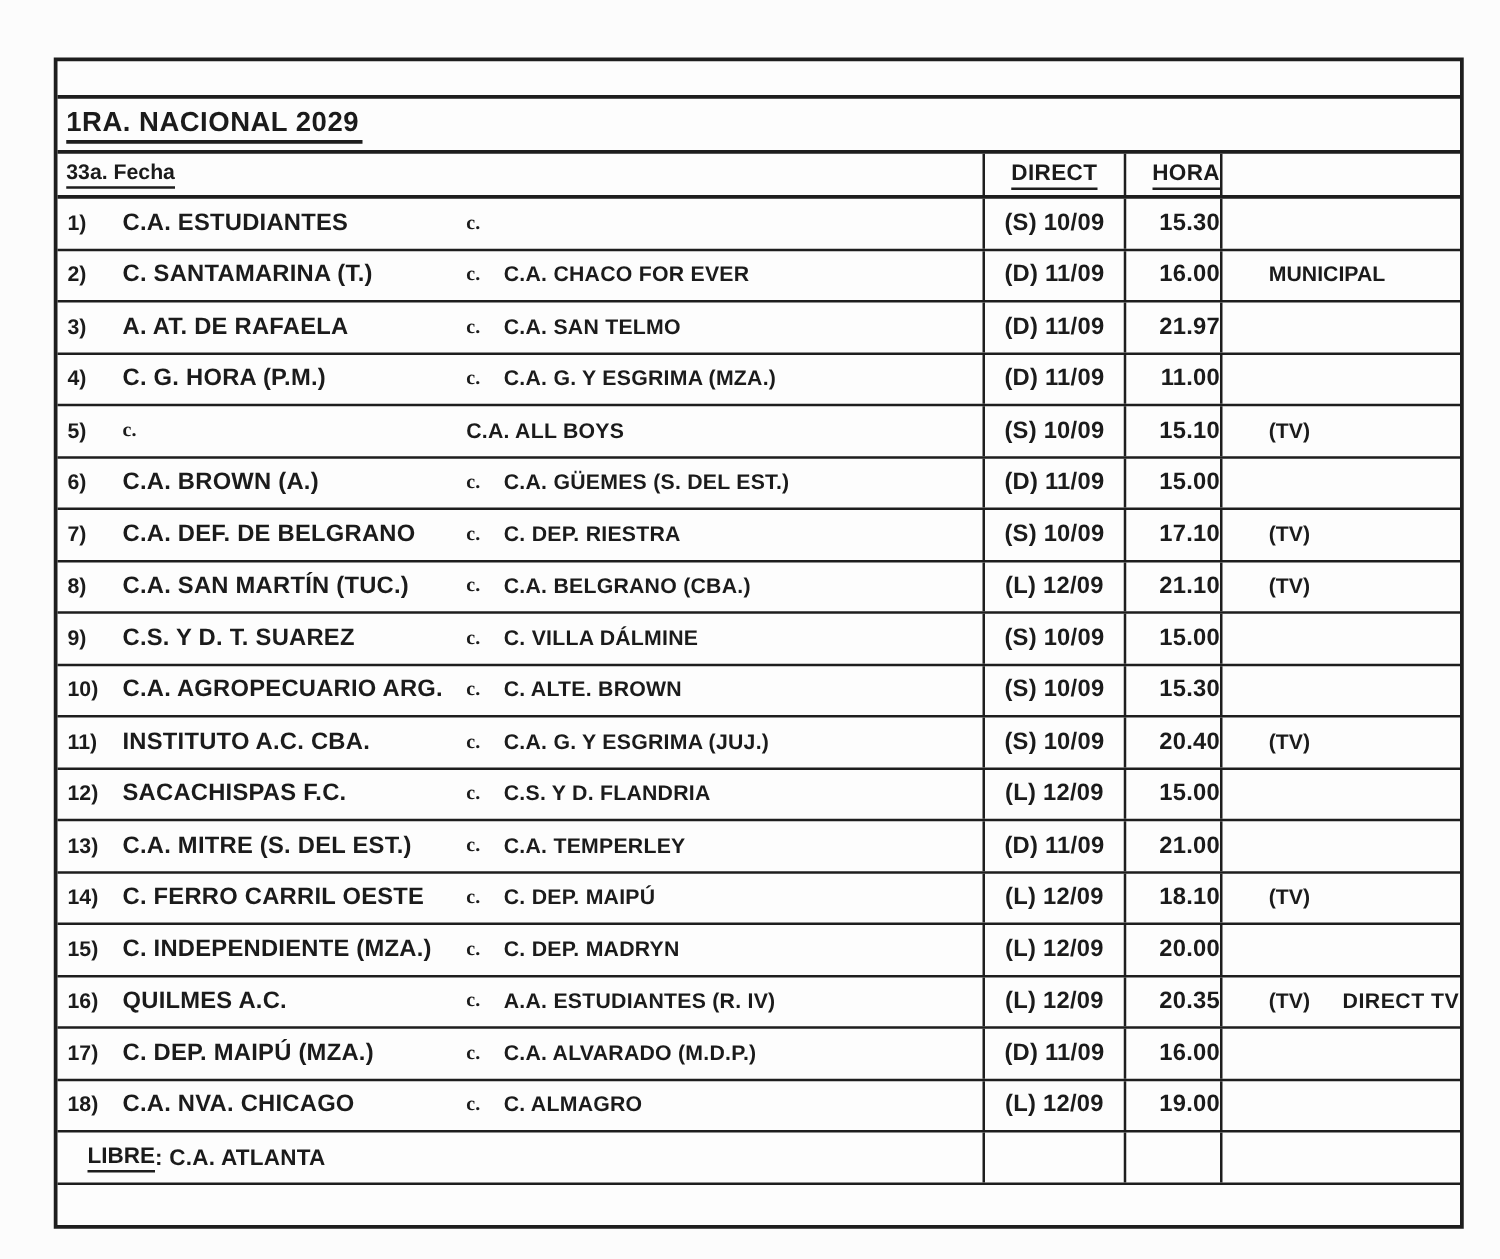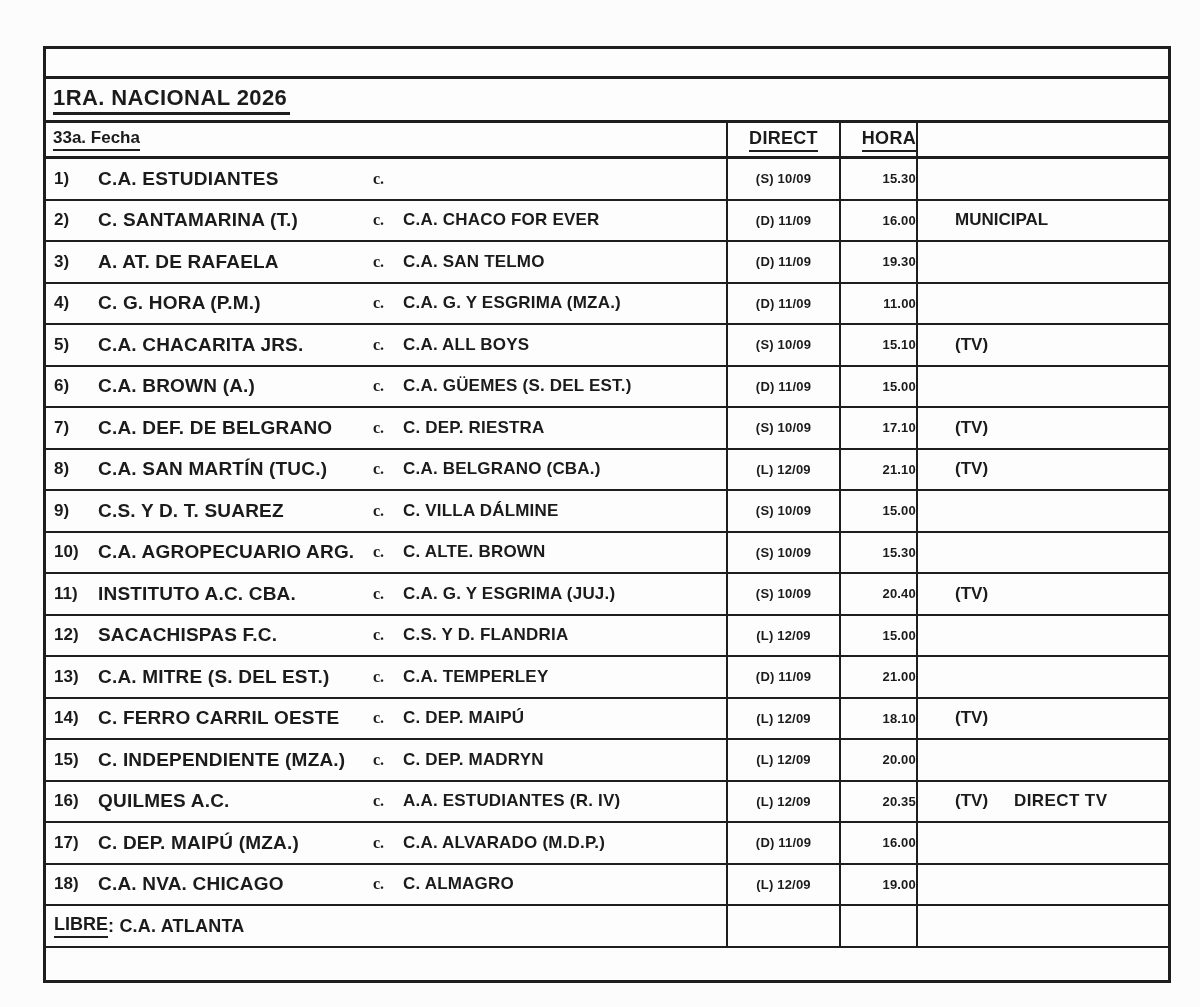--- a/index.html
+++ b/index.html
@@ -25,21 +25,21 @@
     border-bottom: 3px solid #1e1e1e;
     display: flex; align-items: center;
     padding-left: 7px;
   }
   .title-text {
     font-size: 22px; font-weight: 700; letter-spacing: 0.4px;
     border-bottom: 3px solid #1e1e1e;
     padding: 0 3px 1px 0;
   }
   .grid-row { display: flex; align-items: stretch; }
-  .c-teams { width: 680px; display: flex; align-items: center; }
+  .c-teams { width: 740px; display: flex; align-items: center; }
   .c-fecha { width: 113px; border-left: 2.5px solid #1e1e1e;
              display: flex; align-items: center; justify-content: center; }
   .c-hora  { width: 77px;  border-left: 2.5px solid #1e1e1e;
              display: flex; align-items: center; justify-content: flex-end; }
   .c-info  { flex: 1; border-left: 2.5px solid #1e1e1e;
              display: flex; align-items: center; padding-left: 5px; }
   .header-row { height: 36px; border-bottom: 3px solid #1e1e1e; font-weight: 700; }
   .header-row .c-teams { padding-left: 7px; }
   .round-label {
     font-size: 17px; font-weight: 700;
@@ -49,41 +49,41 @@
     font-size: 18px; font-weight: 700; letter-spacing: 0.3px;
     border-bottom: 2.5px solid #1e1e1e; padding-bottom: 1px;
   }
   .row { height: 41.5px; border-bottom: 2.5px solid #1e1e1e; font-weight: 700; font-size: 17px; }
   .row .c-teams { padding-left: 8px; display: grid;
                   grid-template-columns: 44px 275px 30px auto; align-items: center; }
   .num  { font-size: 17px; }
   .home { font-size: 19px; letter-spacing: 0.2px; white-space: nowrap; }
   .vs   { font-family: "Liberation Serif", serif; font-size: 16px; font-weight: 700; }
   .away { font-size: 17px; letter-spacing: 0.2px; white-space: nowrap; }
-  .fecha-text, .hora-text { font-size: 13px; font-weight: 700; letter-spacing: 0.2px; }
+  .fecha-text, .hora-text { font-size: 19px; font-weight: 700; letter-spacing: 0.2px; }
   .info-text  { font-size: 17px; font-weight: 700; margin-left: 32px; }
   .info-extra { font-size: 17px; font-weight: 700; margin-left: 26px; letter-spacing: 0.4px; }
   .libre-row { height: 42px; border-bottom: 2.5px solid #1e1e1e; }
-  .libre-row .c-teams { padding-left: 8px; }
+  .libre-row .c-teams { padding-left: 24px; }
   .libre-label {
     font-size: 18px; font-weight: 700;
     border-bottom: 2.5px solid #1e1e1e; padding-bottom: 1px;
   }
   .libre-value { font-size: 18px; font-weight: 700; letter-spacing: 0.2px; }
   .bottom-row { flex: 1; }
 </style>
 </head>
 <body>
 
 <div class="frame">
 
   <div class="spacer-row"></div>
 
   <div class="title-row">
-    <span class="title-text">1RA. NACIONAL 2026</span>
+    <span class="title-text">1RA. NACIONAL 2029</span>
   </div>
 
   <div class="grid-row header-row">
     <div class="c-teams">
       <span class="round-label">33a. Fecha</span>
     </div>
     <div class="c-fecha">
       <span class="col-head">DIRECT</span>
     </div>
     <div class="c-hora">
@@ -134,21 +134,21 @@
     <div class="c-teams">
       <span class="num">3)</span>
       <span class="home">A. AT. DE RAFAELA</span>
       <span class="vs">c.</span>
       <span class="away">C.A. SAN TELMO</span>
     </div>
     <div class="c-fecha">
       <span class="fecha-text">(D) 11/09</span>
     </div>
     <div class="c-hora">
-      <span class="hora-text">19.30</span>
+      <span class="hora-text">21.97</span>
     </div>
     <div class="c-info">
       <span class="info-text"></span>
       <span class="info-extra"></span>
     </div>
   </div>
 
   <div class="grid-row row">
     <div class="c-teams">
       <span class="num">4)</span>
@@ -164,21 +164,20 @@
     </div>
     <div class="c-info">
       <span class="info-text"></span>
       <span class="info-extra"></span>
     </div>
   </div>
 
   <div class="grid-row row">
     <div class="c-teams">
       <span class="num">5)</span>
-      <span class="home">C.A. CHACARITA JRS.</span>
       <span class="vs">c.</span>
       <span class="away">C.A. ALL BOYS</span>
     </div>
     <div class="c-fecha">
       <span class="fecha-text">(S) 10/09</span>
     </div>
     <div class="c-hora">
       <span class="hora-text">15.10</span>
     </div>
     <div class="c-info">

